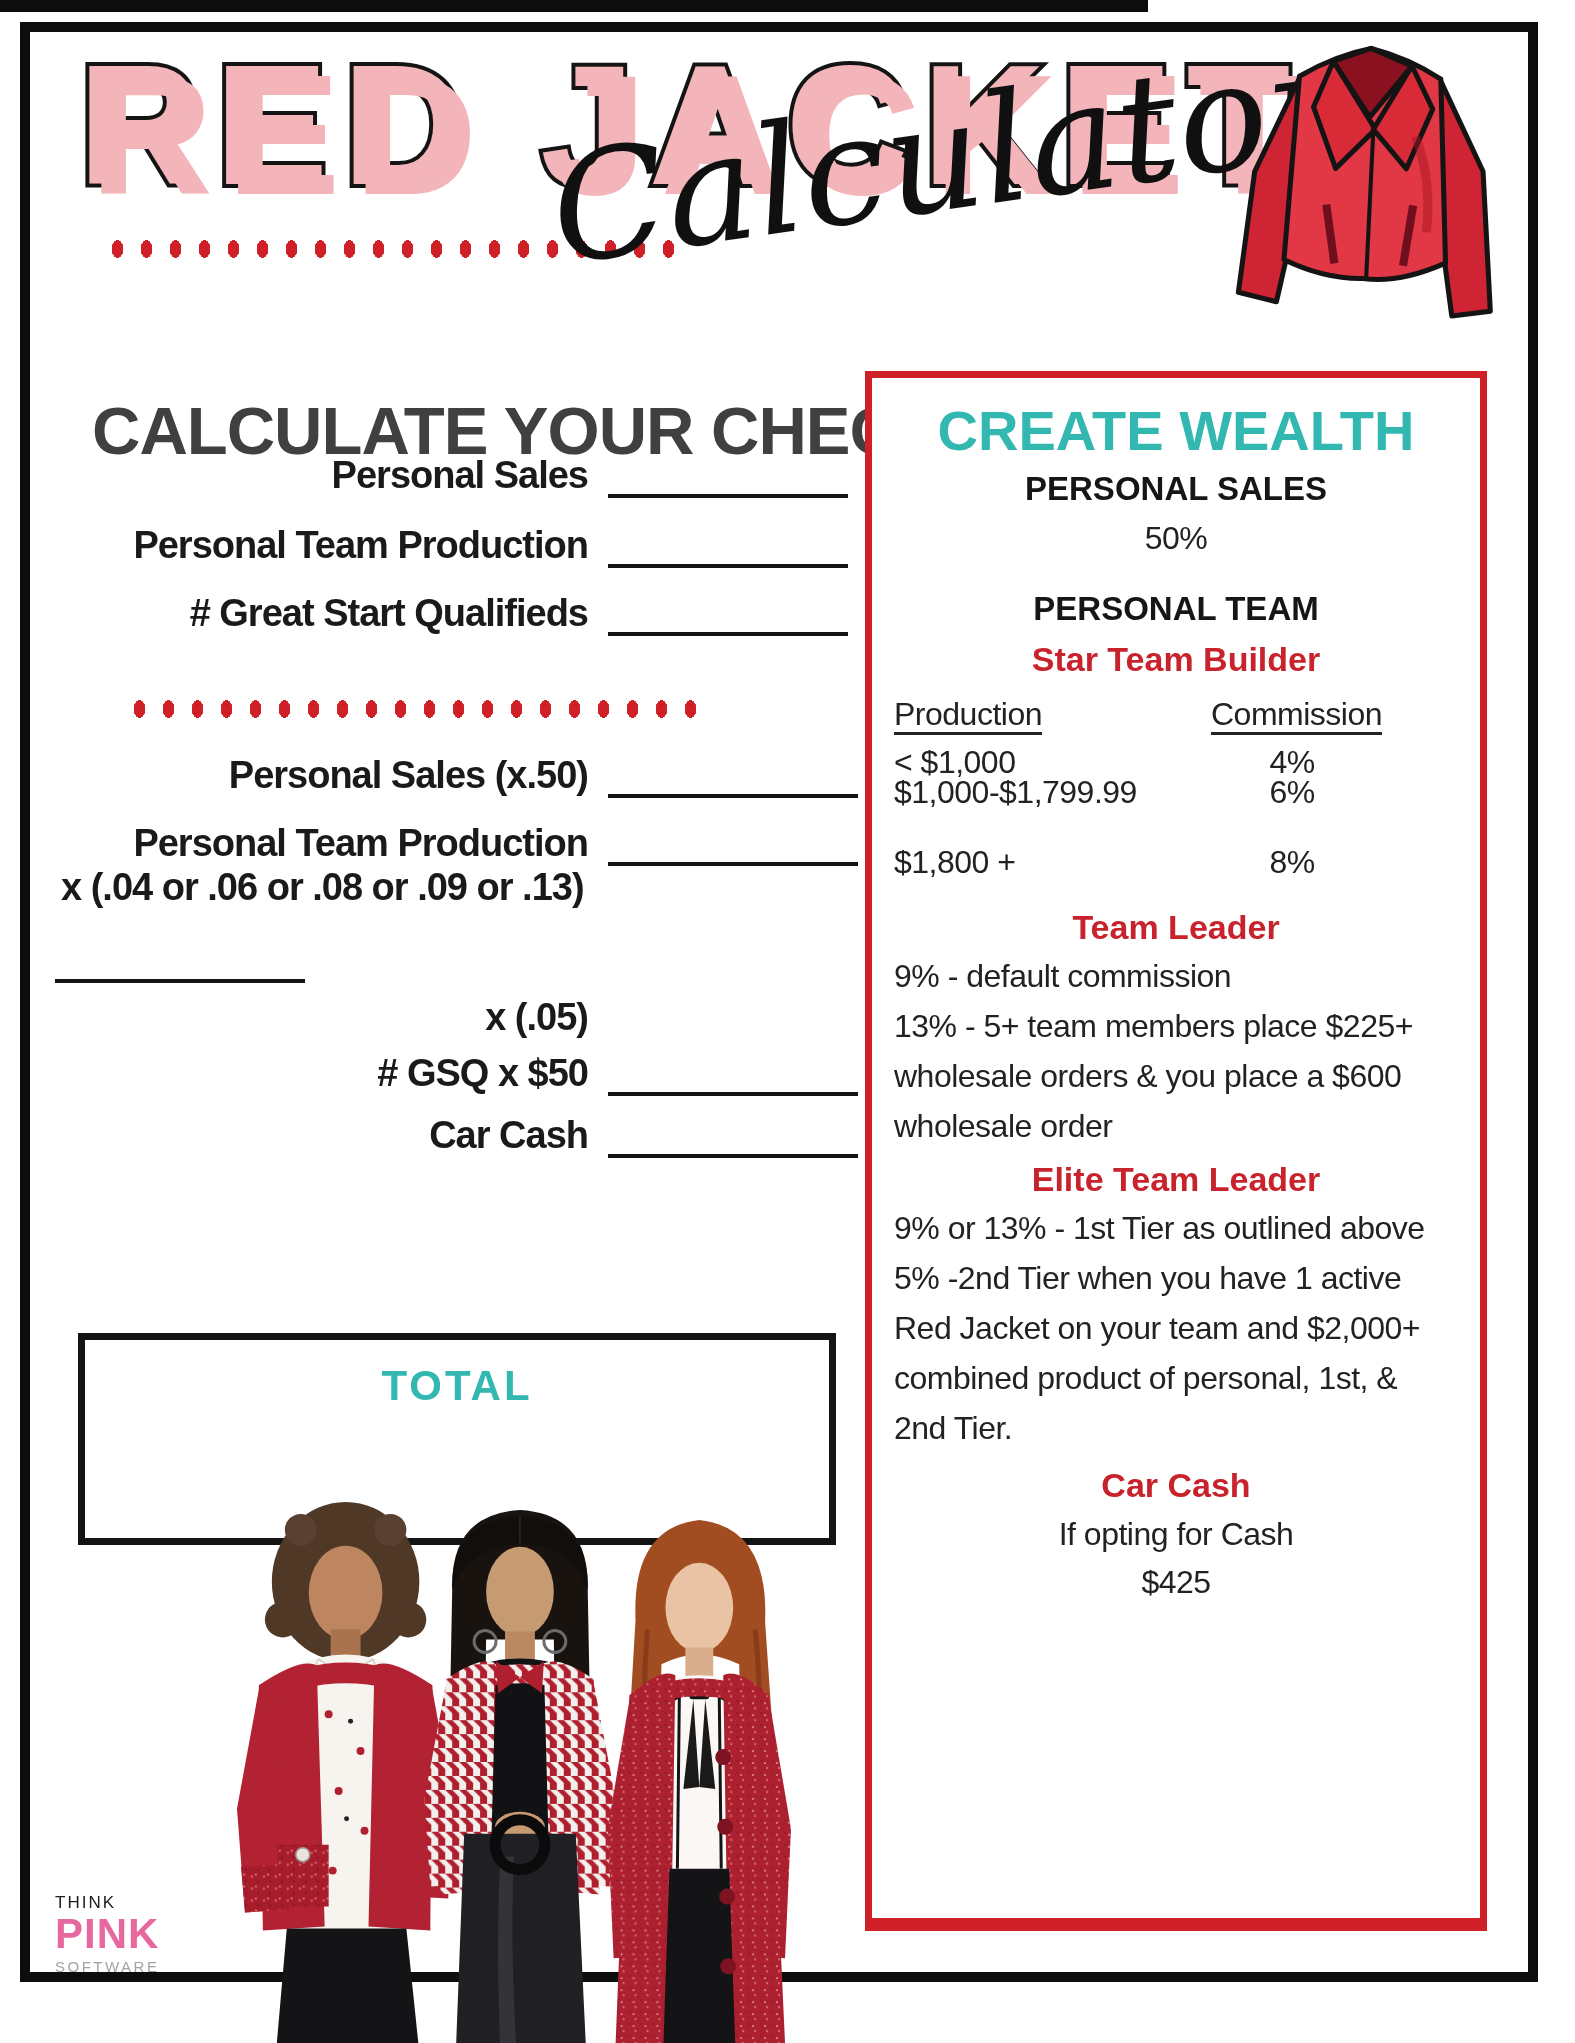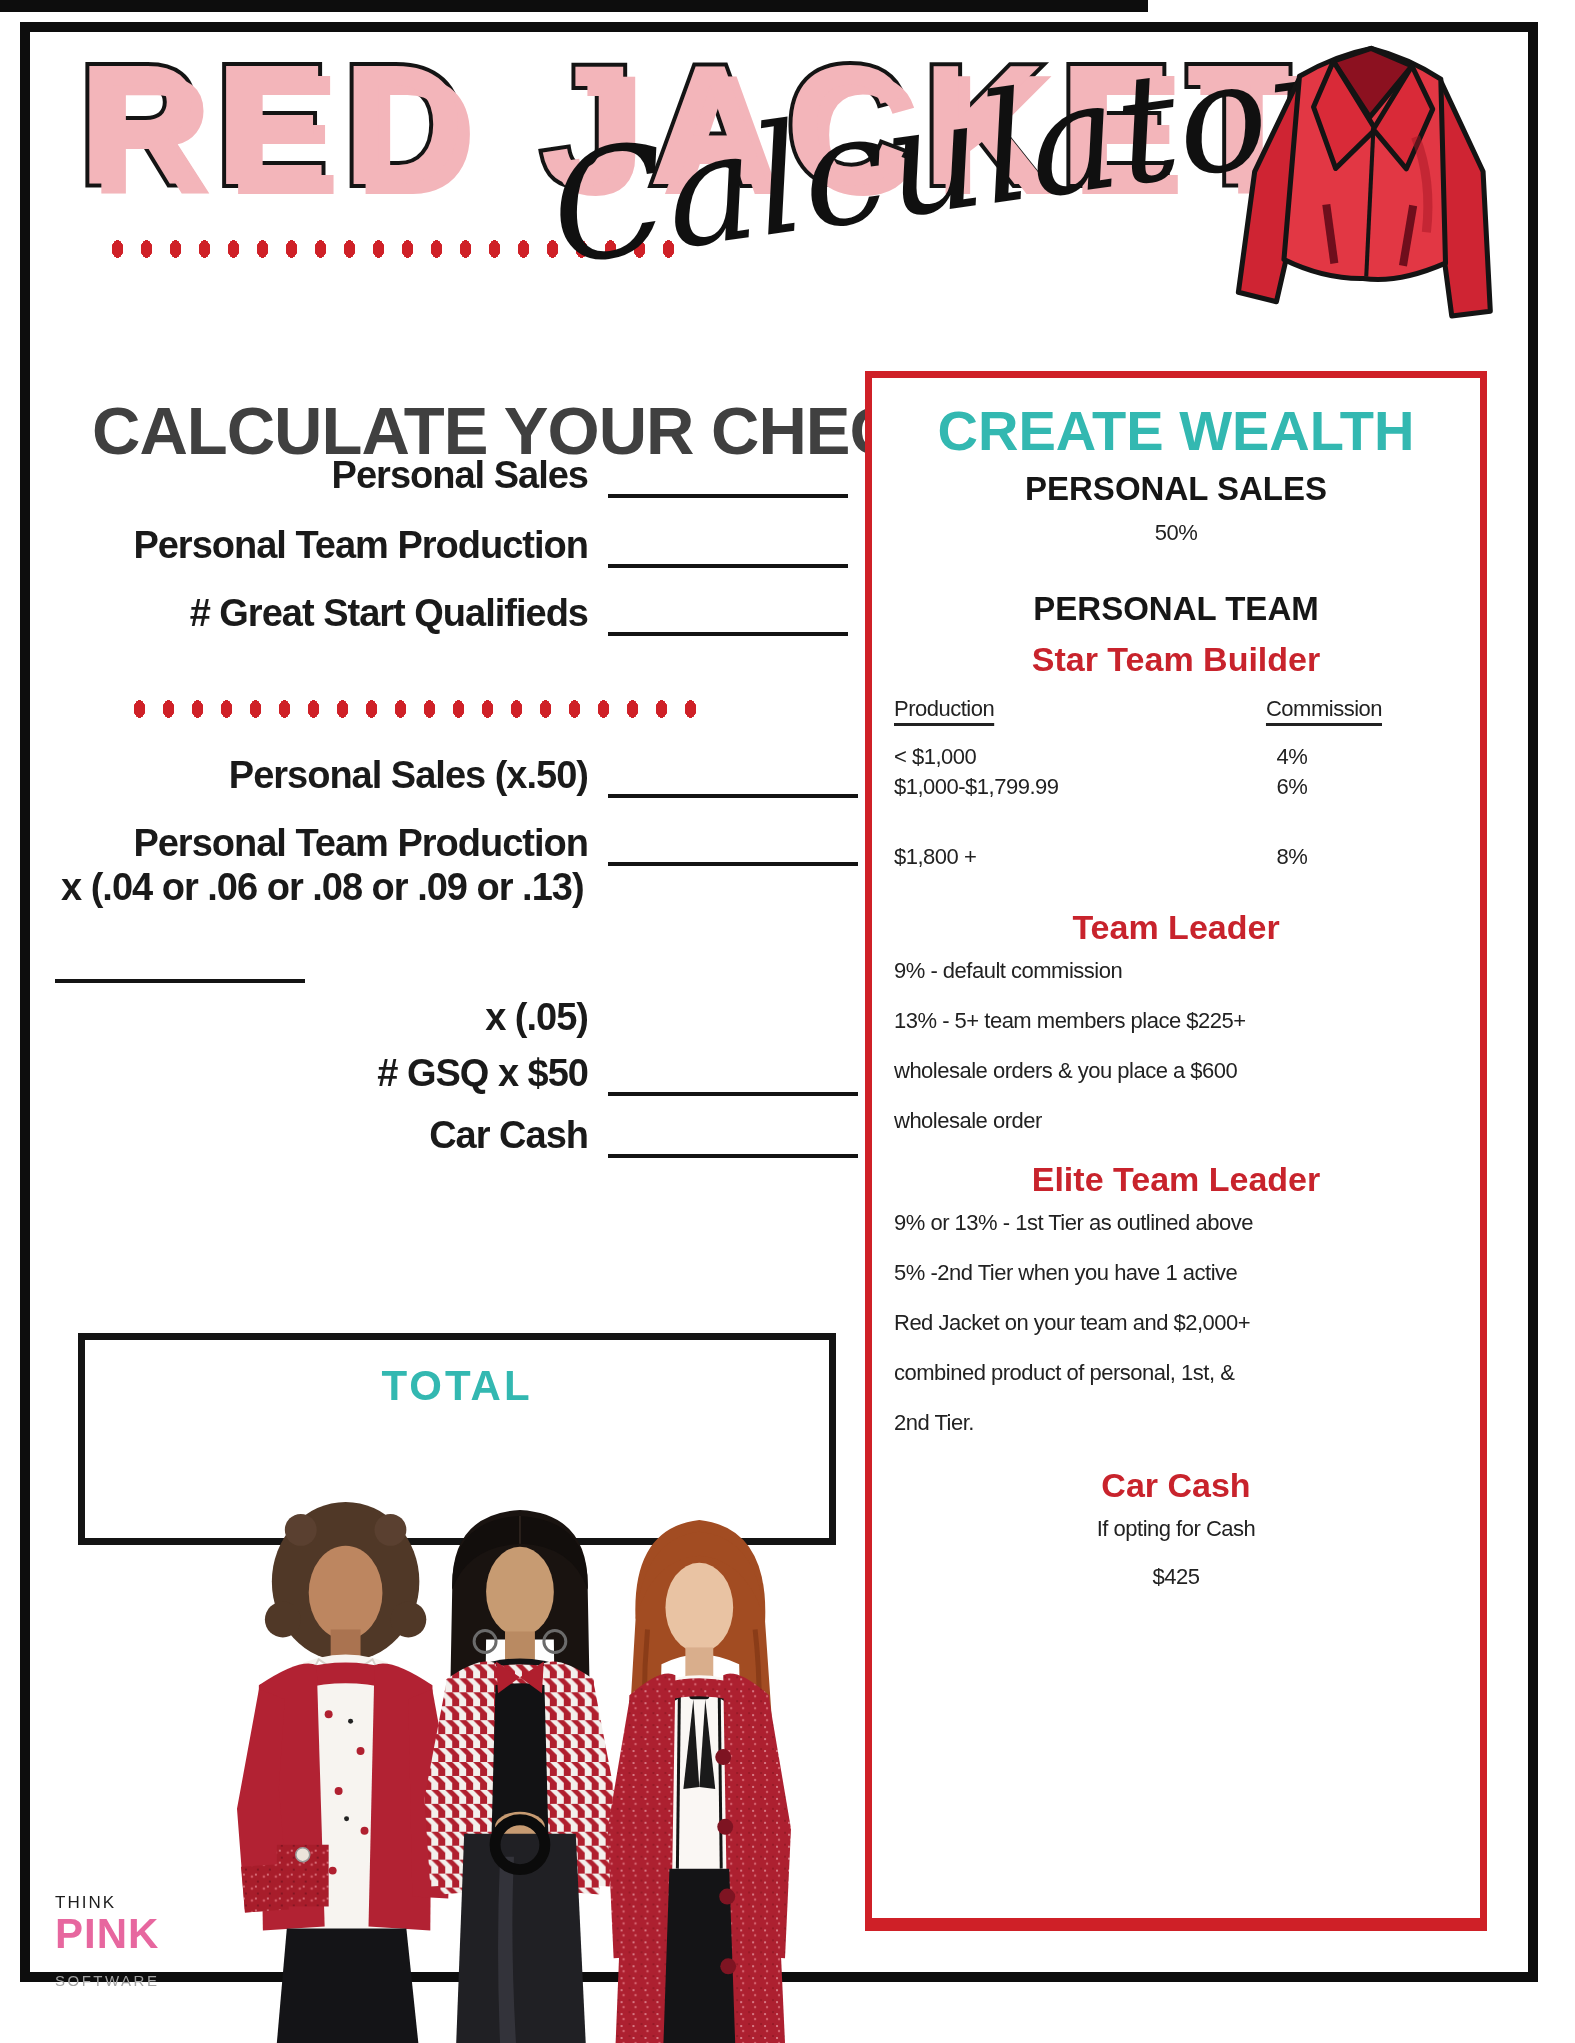--- a/index.html
+++ b/index.html
@@ -43,31 +43,31 @@
   .total-box { position:absolute; left:78px; top:1333px; width:758px; height:212px;
                border:7px solid #141414; z-index:2; }
   .total-label { position:absolute; left:0; top:22px; width:100%; text-align:center;
                  font-size:42px; font-weight:bold; letter-spacing:3px; color:#33b8b1; }
 
   .women { position:absolute; left:200px; top:1490px; width:620px; height:553px; z-index:6; }
 
   .logo { position:absolute; left:55px; top:1894px; z-index:7; line-height:1; }
   .logo-think { font-size:17px; letter-spacing:2px; color:#1d1d1d; }
   .logo-pink { font-size:42px; font-weight:bold; letter-spacing:1px; color:#e7679f; margin-top:2px; }
-  .logo-software { font-size:15px; letter-spacing:2.5px; color:#a3a3a3; margin-top:18px; }
+  .logo-software { font-size:15px; letter-spacing:2.5px; color:#a3a3a3; margin-top:4px; }
 
   
   .redbox { position:absolute; left:865px; top:371px; width:622px; height:1560px;
             border:7px solid #cf2027; border-bottom-width:13px; background:#ffffff; z-index:2; }
   .rb { position:absolute; white-space:nowrap; }
   .rb-center { left:0; width:100%; text-align:center; }
   .rb-heading { top:20px; font-size:56px; font-weight:bold; letter-spacing:0; color:#33b8b1; }
   .rb-sub { font-size:33px; font-weight:bold; color:#161616; }
   .rb-red { font-size:34px; font-weight:bold; color:#c8232c; }
-  .rb-body { font-size:22px; letter-spacing:-0.5px; color:#222222; }
+  .rb-body { font-size:32px; letter-spacing:-0.5px; color:#222222; }
   .rb-ps-title { top:92px; } .rb-ps-value { top:142px; }
   .rb-pt-title { top:212px; } .rb-stb-title { top:262px; }
   .col-prod { left:22px; text-decoration:underline; text-underline-offset:7px; text-decoration-thickness:3px; }
   .col-comm { left:330px; width:180px; text-align:center; text-decoration:underline; text-underline-offset:7px; text-decoration-thickness:3px; }
   .row-prod { left:22px; } .row-comm { left:330px; width:180px; text-align:center; }
   .y-cols { top:318px;text-align:right; } .y-r1 { top:366px; } .y-r2 { top:396px; } .y-r3 { top:466px; }
   .y-tl { top:530px; }
   .y-tl1 { top:580px; } .y-tl2 { top:630px; } .y-tl3 { top:680px; } .y-tl4 { top:730px; }
   .y-etl { top:782px; }
   .y-etl1 { top:832px; } .y-etl2 { top:882px; } .y-etl3 { top:932px; } .y-etl4 { top:982px; } .y-etl5 { top:1032px; }

